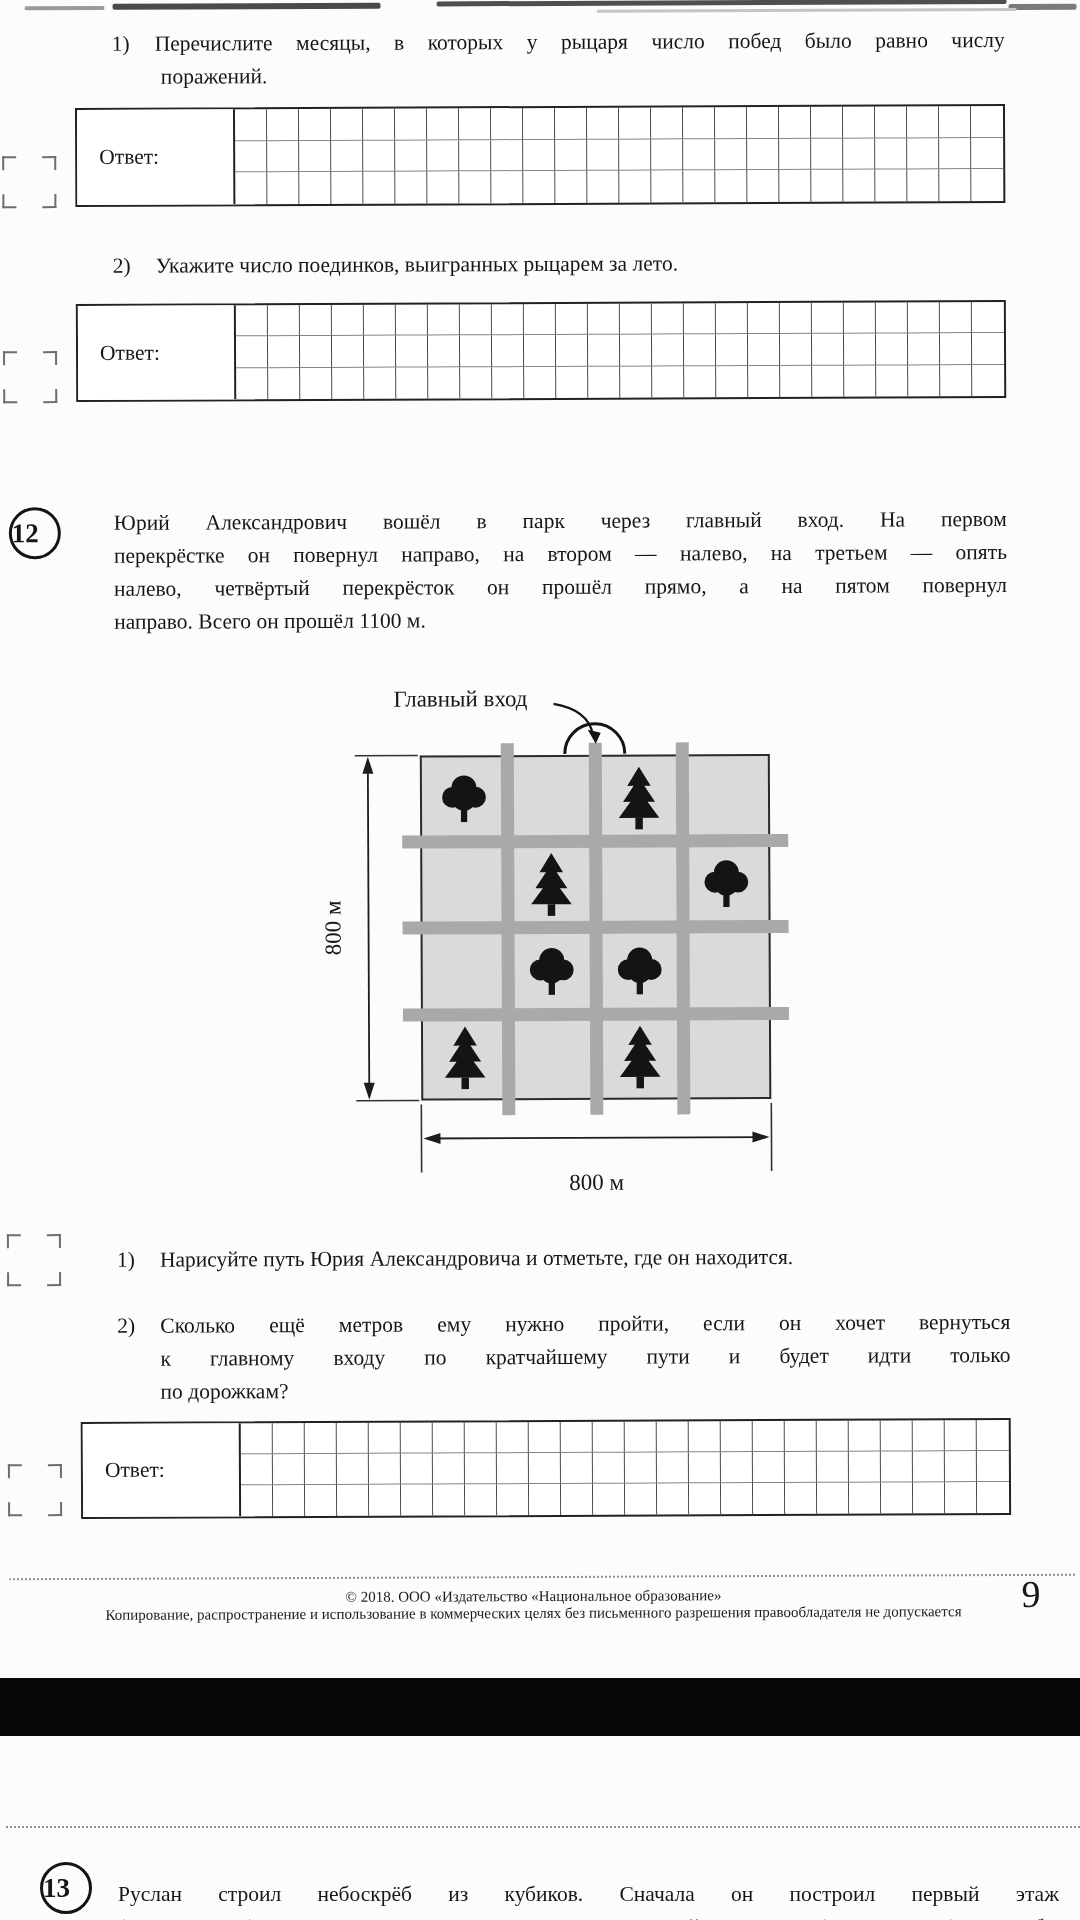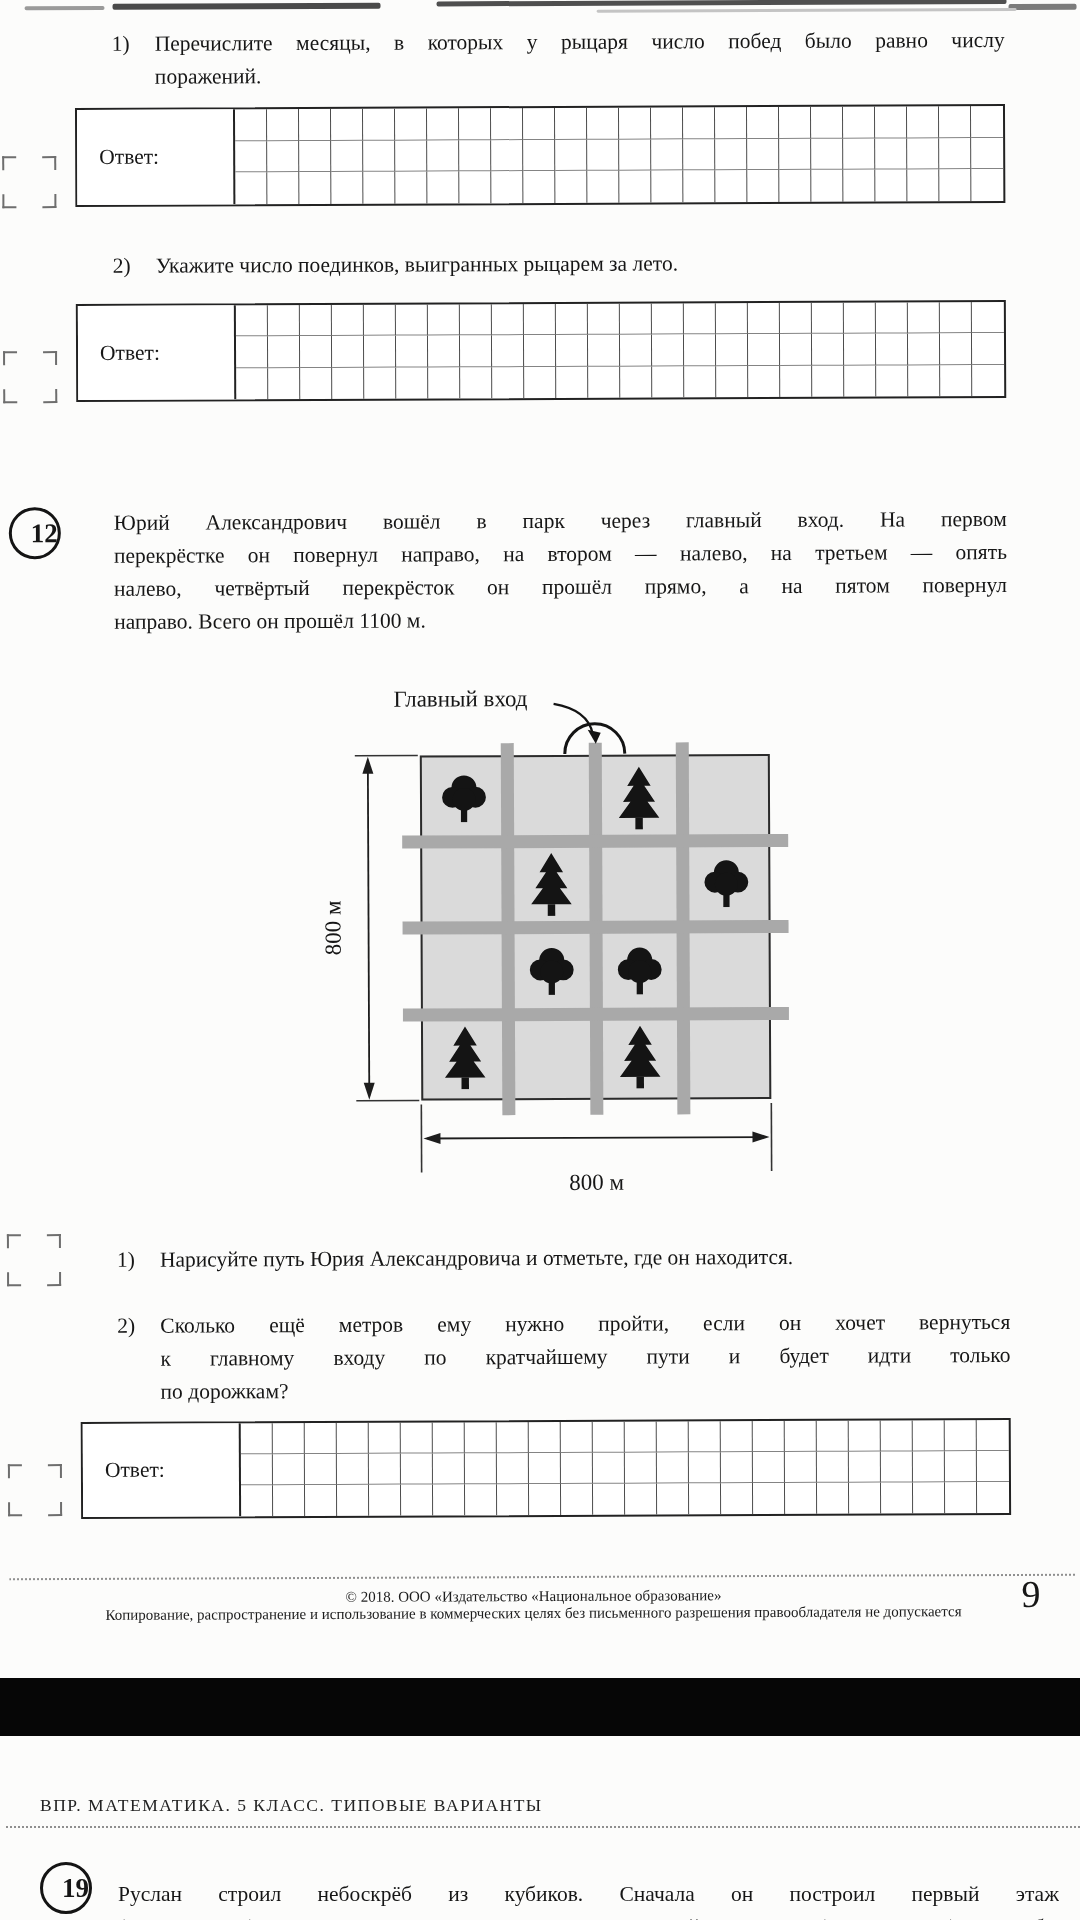--- a/index.html
+++ b/index.html
@@ -31,21 +31,21 @@
 
   
   .cropset { position:absolute; left:5px; width:54px; height:52px; }
   .cropset i { position:absolute; width:14px; height:14px; border:0 solid #6e6e6e; }
   .cropset .tl { left:0; top:0; border-left-width:2px; border-top-width:2px; }
   .cropset .tr { right:0; top:0; border-right-width:2px; border-top-width:2px; }
   .cropset .bl { left:0; bottom:0; border-left-width:2px; border-bottom-width:2px; }
   .cropset .br { right:0; bottom:0; border-right-width:2px; border-bottom-width:2px; }
 
   .qcircle { position:absolute; width:52px; height:52px; border:3px solid #141414; border-radius:50%;
-             display:flex; align-items:center; justify-content:flex-end; font-weight:bold; font-size:27px; background:transparent; }
+             display:flex; align-items:center; justify-content:flex-start; font-weight:bold; font-size:27px; background:transparent; }
 
   
   .diagram { position:absolute; left:300px; top:680px; width:490px; height:530px; }
   .park    { position:absolute; left:120px; top:75px; width:350px; height:345px; background:#dadada; border:2px solid #2b2b2b; }
   .path-v  { position:absolute; width:13px; top:63px; height:372px; background:#a9a9a9; }
   .path-h  { position:absolute; height:13px; left:102px; width:386px; background:#a9a9a9; }
   .tree    { position:absolute; line-height:0; }
   .entrance-label { position:absolute; left:94px; top:6px; font-size:23px; white-space:nowrap; }
   .side-label { position:absolute; left:-10px; top:232px; width:90px; height:30px; text-align:center;
                 font-size:23px; transform:rotate(-90deg); white-space:nowrap; }
@@ -69,21 +69,21 @@
   <div class="tilt">
 
     <div class="smudge" style="left:28px;top:4px;width:80px;height:4px;background:#9a9a9a;"></div>
     <div class="smudge" style="left:116px;top:2px;width:268px;height:6px;background:#4a4a4a;"></div>
     <div class="smudge" style="left:440px;top:1px;width:570px;height:5px;background:#4f4f4f;"></div>
     <div class="smudge" style="left:1012px;top:6px;width:68px;height:6px;background:#7b7b7b;"></div>
     <div class="smudge" style="left:600px;top:10px;width:420px;height:3px;background:#c4c4c4;"></div>
 
     <div class="qnum" style="left:115px;top:26px;">1)</div>
     <div class="tline just" style="left:158px;top:26px;width:850px;">Перечислите месяцы, в которых у рыцаря число побед было равно числу</div>
-    <div class="tline" style="left:158px;top:59px;">поражений.</div>
+    <div class="tline" style="left:164px;top:59px;">поражений.</div>
 
     <div class="answer-box" style="top:106px;height:99px;">
       <div class="answer-label">
           <span>Ответ:</span>
         </div>
       <div class="answer-grid">
           <div></div>
           <div></div>
           <div></div>
           <div></div>
@@ -444,21 +444,20 @@
     <div class="dotline" style="left:6px;top:1576px;width:1066px;"></div>
     <div class="copyright">
       <div>© 2018. ООО «Издательство «Национальное образование»</div>
       <div>Копирование, распространение и использование в коммерческих целях без письменного разрешения правообладателя не допускается</div>
     </div>
     <div class="pageno">9</div>
   </div>
 
   <div class="band"></div>
 
-  <div class="runhead">ВПР.  МАТЕМАТИКА.  5 КЛАСС.  ТИПОВЫЕ ВАРИАНТЫ</div>
   <div class="dotline" style="left:6px;top:1826px;width:1074px;"></div>
 
   <div class="qcircle" style="left:40px;top:1862px;">
-      <span>19</span>
+      <span>13</span>
     </div>
   <div class="tline just" style="left:118px;top:1878px;width:941px;">Руслан строил небоскрёб из кубиков. Сначала он построил первый этаж</div>
   <div class="tline just" style="left:118px;top:1911px;width:941px;">(рисунок 1). Затем начал надстраивать второй этаж (рисунок 2). Чтобы</div>
 </div>
 
 </body></html>

